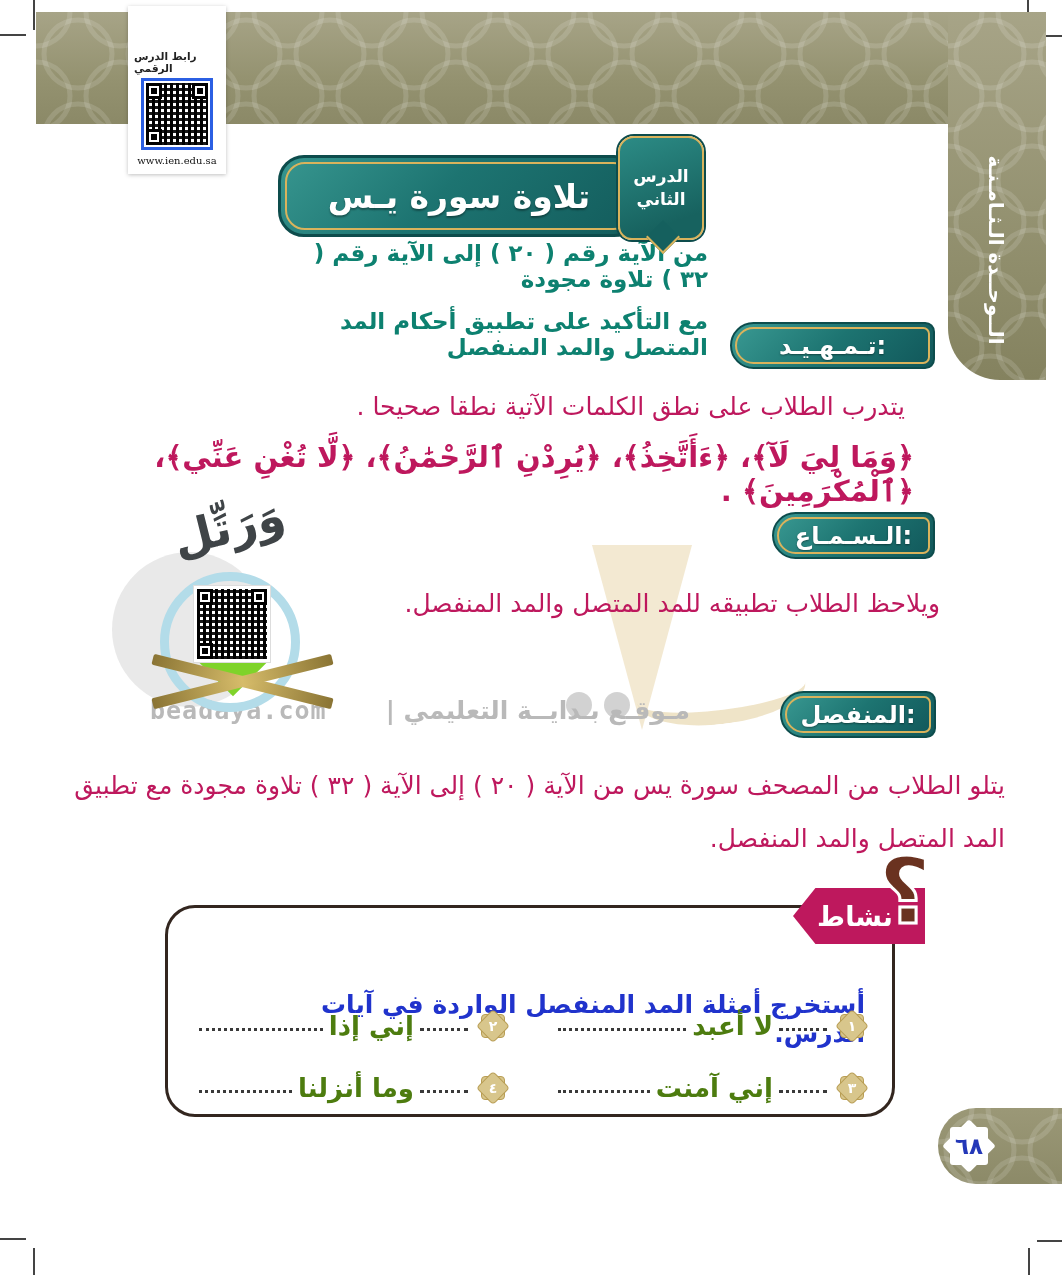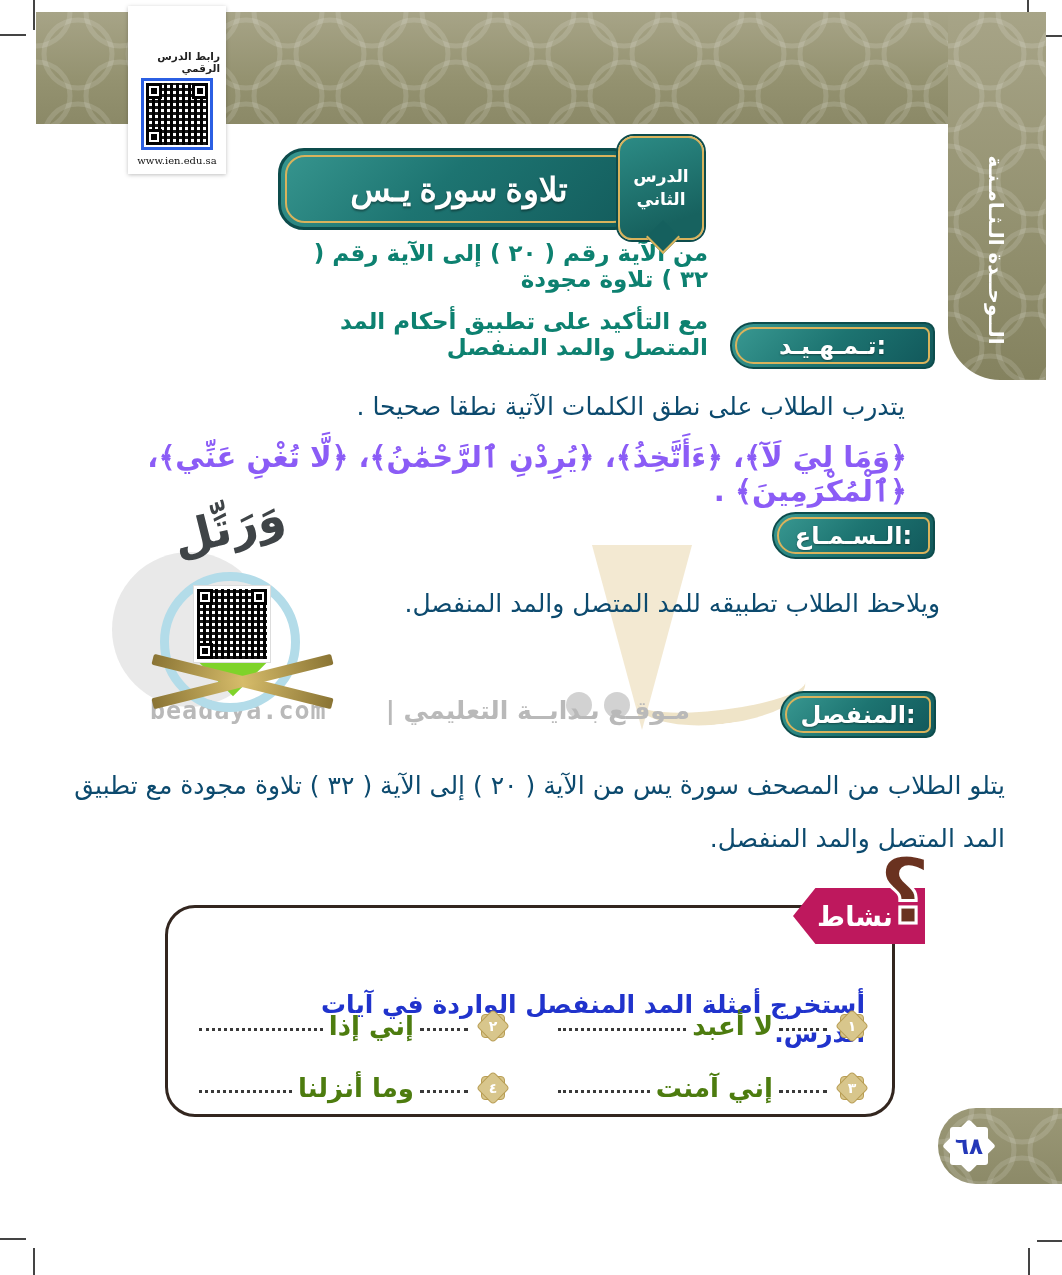--- a/index.html
+++ b/index.html
@@ -27,38 +27,38 @@
     position:absolute;left:996px;top:250px;transform:translate(-50%,-50%) rotate(90deg);
     white-space:nowrap;color:#ffffff;font-weight:bold;font-size:20px;letter-spacing:2px;
     z-index:3;
   }
   
   .qrbox{
     position:absolute;left:128px;top:6px;width:98px;height:168px;background:#ffffff;
     box-shadow:0 1px 4px rgba(0,0,0,.25);z-index:4;display:flex;flex-direction:column;
     align-items:center;justify-content:flex-end;padding:6px 6px 8px;
   }
-  .qrbox .lbl{font-size:10.5px;color:#222;font-weight:bold;margin-bottom:4px;text-align:right;}
+  .qrbox .lbl{font-size:10.5px;color:#222;font-weight:bold;margin-bottom:4px;}
   .qrframe{border:3px solid #2b5fe3;padding:2px;background:#fff;}
   .qr{
     position:relative;width:62px;height:62px;
     background:
       repeating-linear-gradient(0deg,rgba(0,0,0,.9) 0 3px,transparent 3px 6px),
       repeating-linear-gradient(90deg,#000 0 3px,#fff 3px 6px);
   }
   .qr .f{position:absolute;width:16px;height:16px;background:#fff;border:3px solid #000;}
   .qr .f::after{content:"";position:absolute;inset:2px;background:#000;}
   .qr .f.tl{left:0;top:0}.qr .f.tr{right:0;top:0}.qr .f.bl{left:0;bottom:0}
   .qrbox .url{font-size:10px;color:#111;margin-top:5px;font-family:"DejaVu Serif",serif;}
   
   .banner{
-    position:absolute;left:278px;top:148px;width:362px;height:82px;
+    position:absolute;left:278px;top:155px;width:362px;height:82px;
     background:linear-gradient(135deg,#37968f 0%,#1d7471 45%,#135c5c 100%);
     border:3px solid #0d4c4c;border-radius:26px;z-index:3;
-    display:flex;align-items:center;justify-content:center;font-family:Liberation Serif, serif;
+    display:flex;align-items:center;justify-content:center;
   }
   .banner::after{content:"";position:absolute;inset:4px;border:2.5px solid #d9b35c;border-radius:20px;pointer-events:none;}
   .banner .t{color:#fff;font-size:33px;font-weight:bold;text-shadow:0 2px 2px rgba(0,0,0,.35);}
   .lesson-badge{
     position:absolute;left:618px;top:136px;width:86px;height:104px;
     background:linear-gradient(160deg,#2c8b85 0%,#17625f 80%);
     border:2px solid #d9b35c;border-radius:16px 16px 14px 14px;z-index:4;
     display:flex;flex-direction:column;align-items:center;justify-content:center;gap:4px;
     box-shadow:0 0 0 2px #0d4c4c;
   }
@@ -81,27 +81,27 @@
     border:2.5px solid #0d4c4c;border-radius:24px 10px 10px 24px;
     display:flex;align-items:center;justify-content:center;
   }
   .pill::after{content:"";position:absolute;inset:3px;border:2px solid #d9b35c;border-radius:19px 7px 7px 19px;pointer-events:none;}
   .pill .p{color:#fff;font-weight:bold;font-size:24px;letter-spacing:1px;text-shadow:0 1px 2px rgba(0,0,0,.4);}
   #pill-tamheed{left:730px;top:322px;width:205px;}
   #pill-samaa{left:772px;top:512px;width:163px;}
   #pill-ard{left:780px;top:691px;width:156px;}
   
   .body-text{
-    position:absolute;direction:rtl;text-align:right;color:#0c4a6e;font-size:25px;z-index:2;
+    position:absolute;direction:rtl;text-align:right;color:#be185d;font-size:25px;z-index:2;
     font-family:"DejaVu Sans", sans-serif;
   }
   #tamheed-body{left:36px;top:392px;width:869px;}
   .quran{
-    position:absolute;left:36px;top:440px;width:871px;direction:rtl;text-align:right;
-    color:#8b5cf6;font-weight:bold;font-size:29px;z-index:2;
+    position:absolute;left:43px;top:440px;width:871px;direction:rtl;text-align:right;
+    color:#be185d;font-weight:bold;font-size:29px;z-index:2;
   }
   #samaa-body{left:280px;top:578px;width:660px;line-height:2.1;}
   #ard-body{left:55px;top:760px;width:950px;line-height:2.1;}
   #ard-body .l2{padding-left:100px;}
   
   .wm{position:absolute;z-index:0;}
   .wm-big{
     left:150px;top:545px;width:580px;font-size:165px;font-weight:bold;
     color:#c9c9c9;opacity:.45;direction:rtl;text-align:center;letter-spacing:8px;z-index:0;
   }

